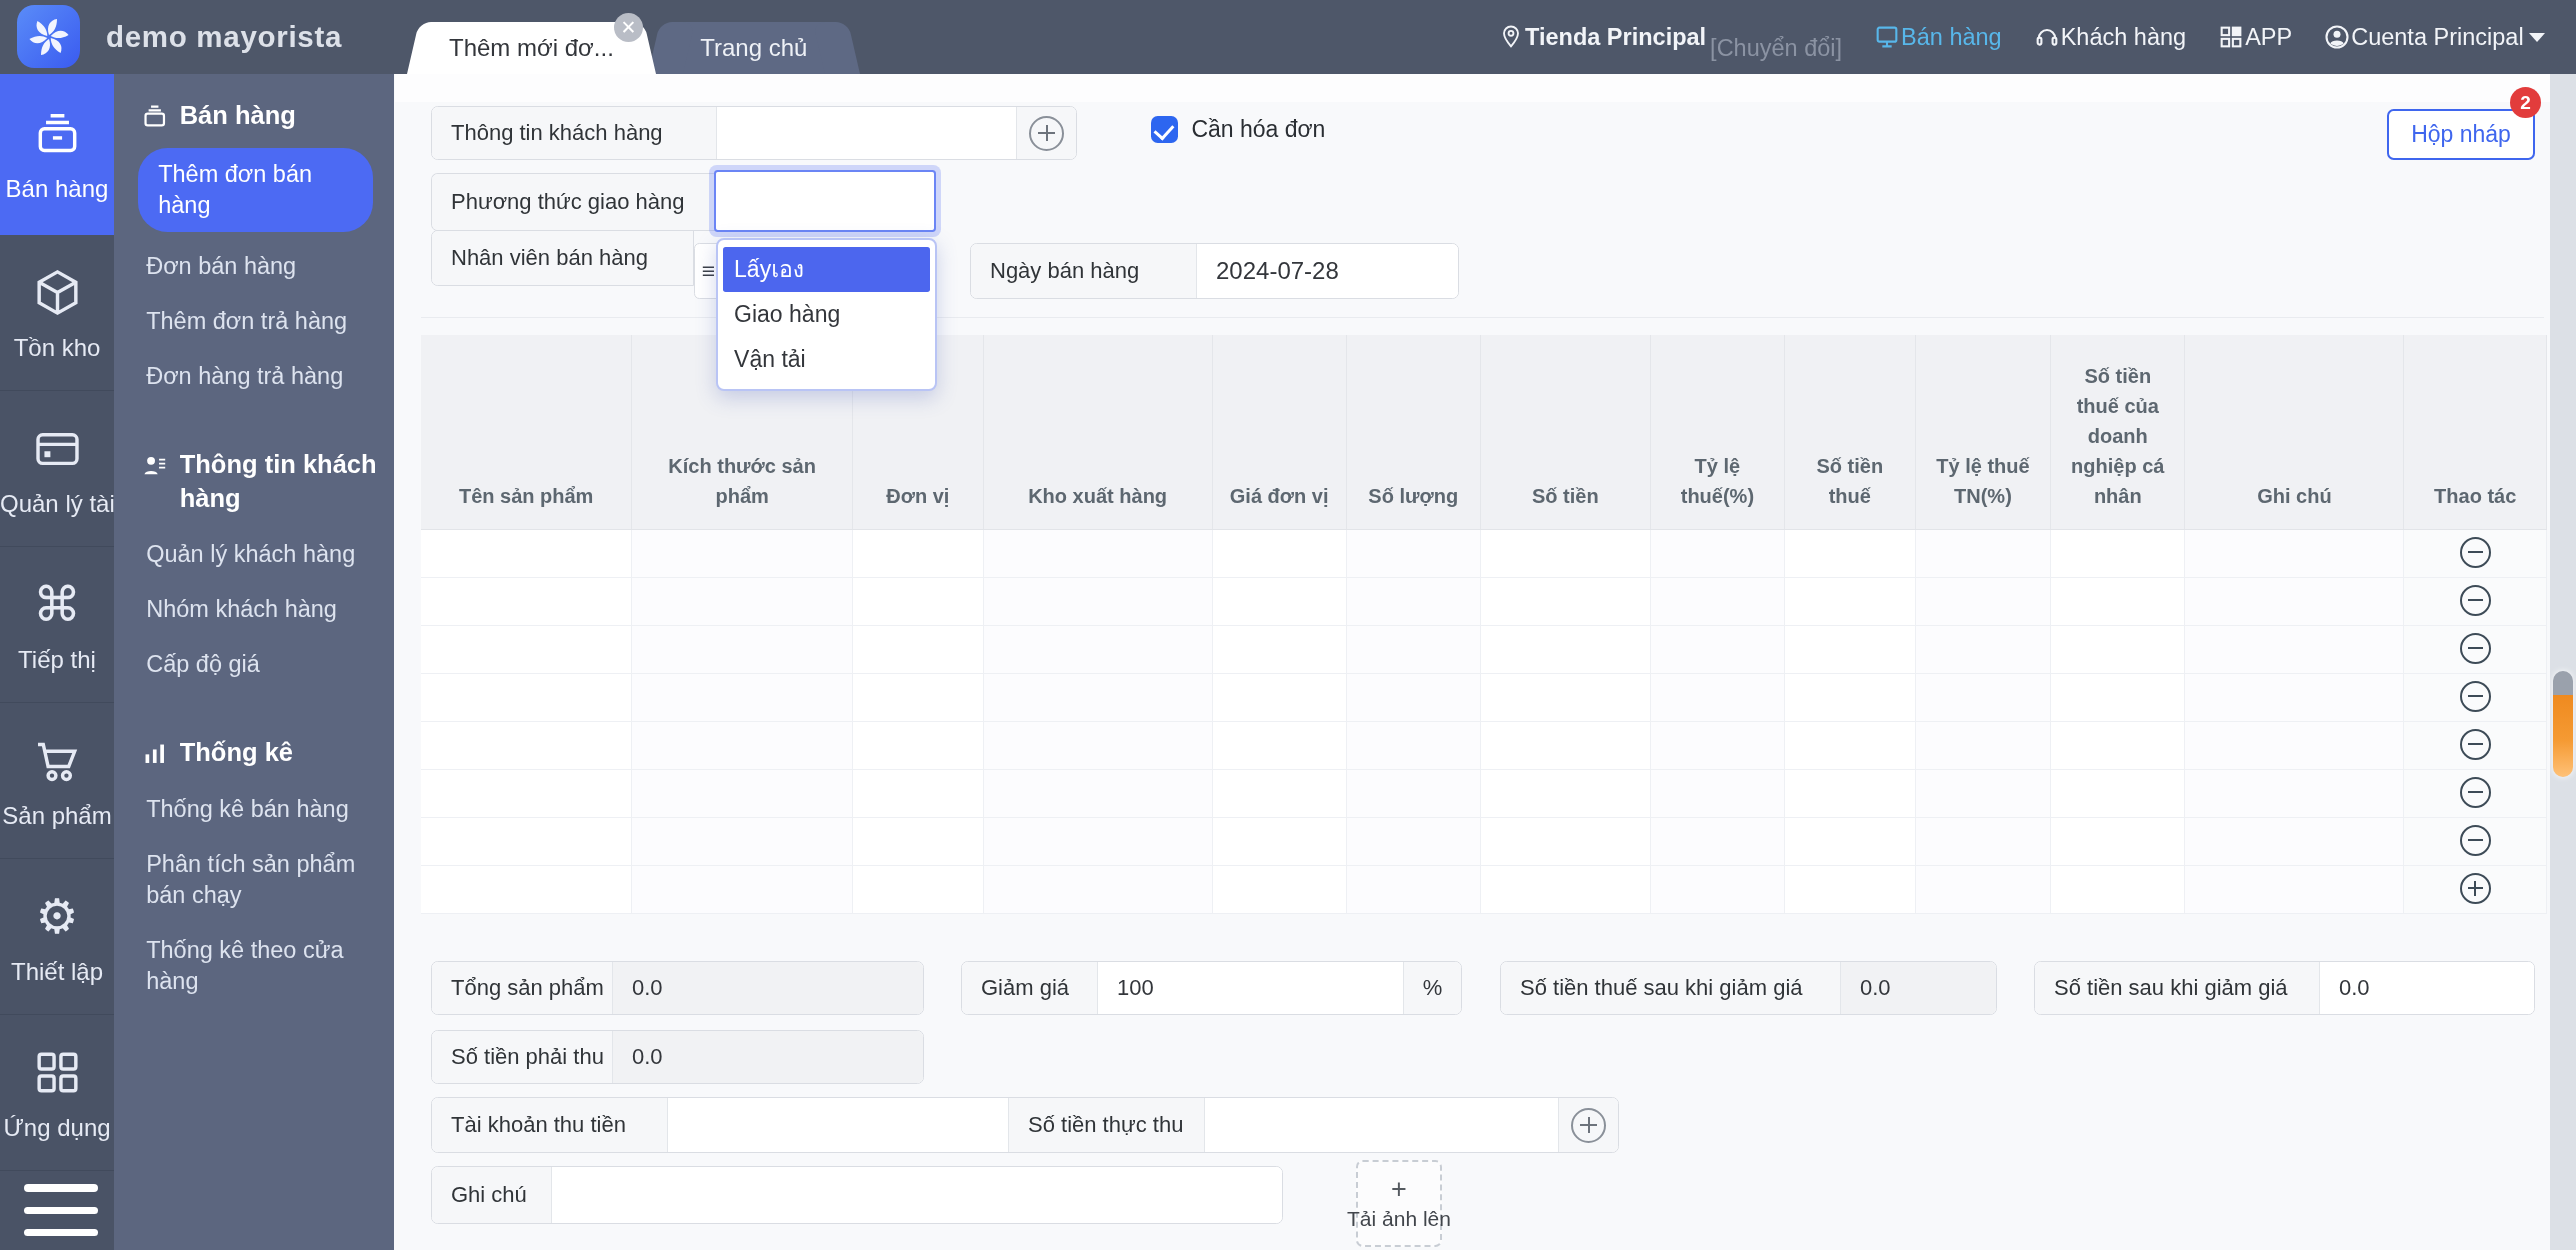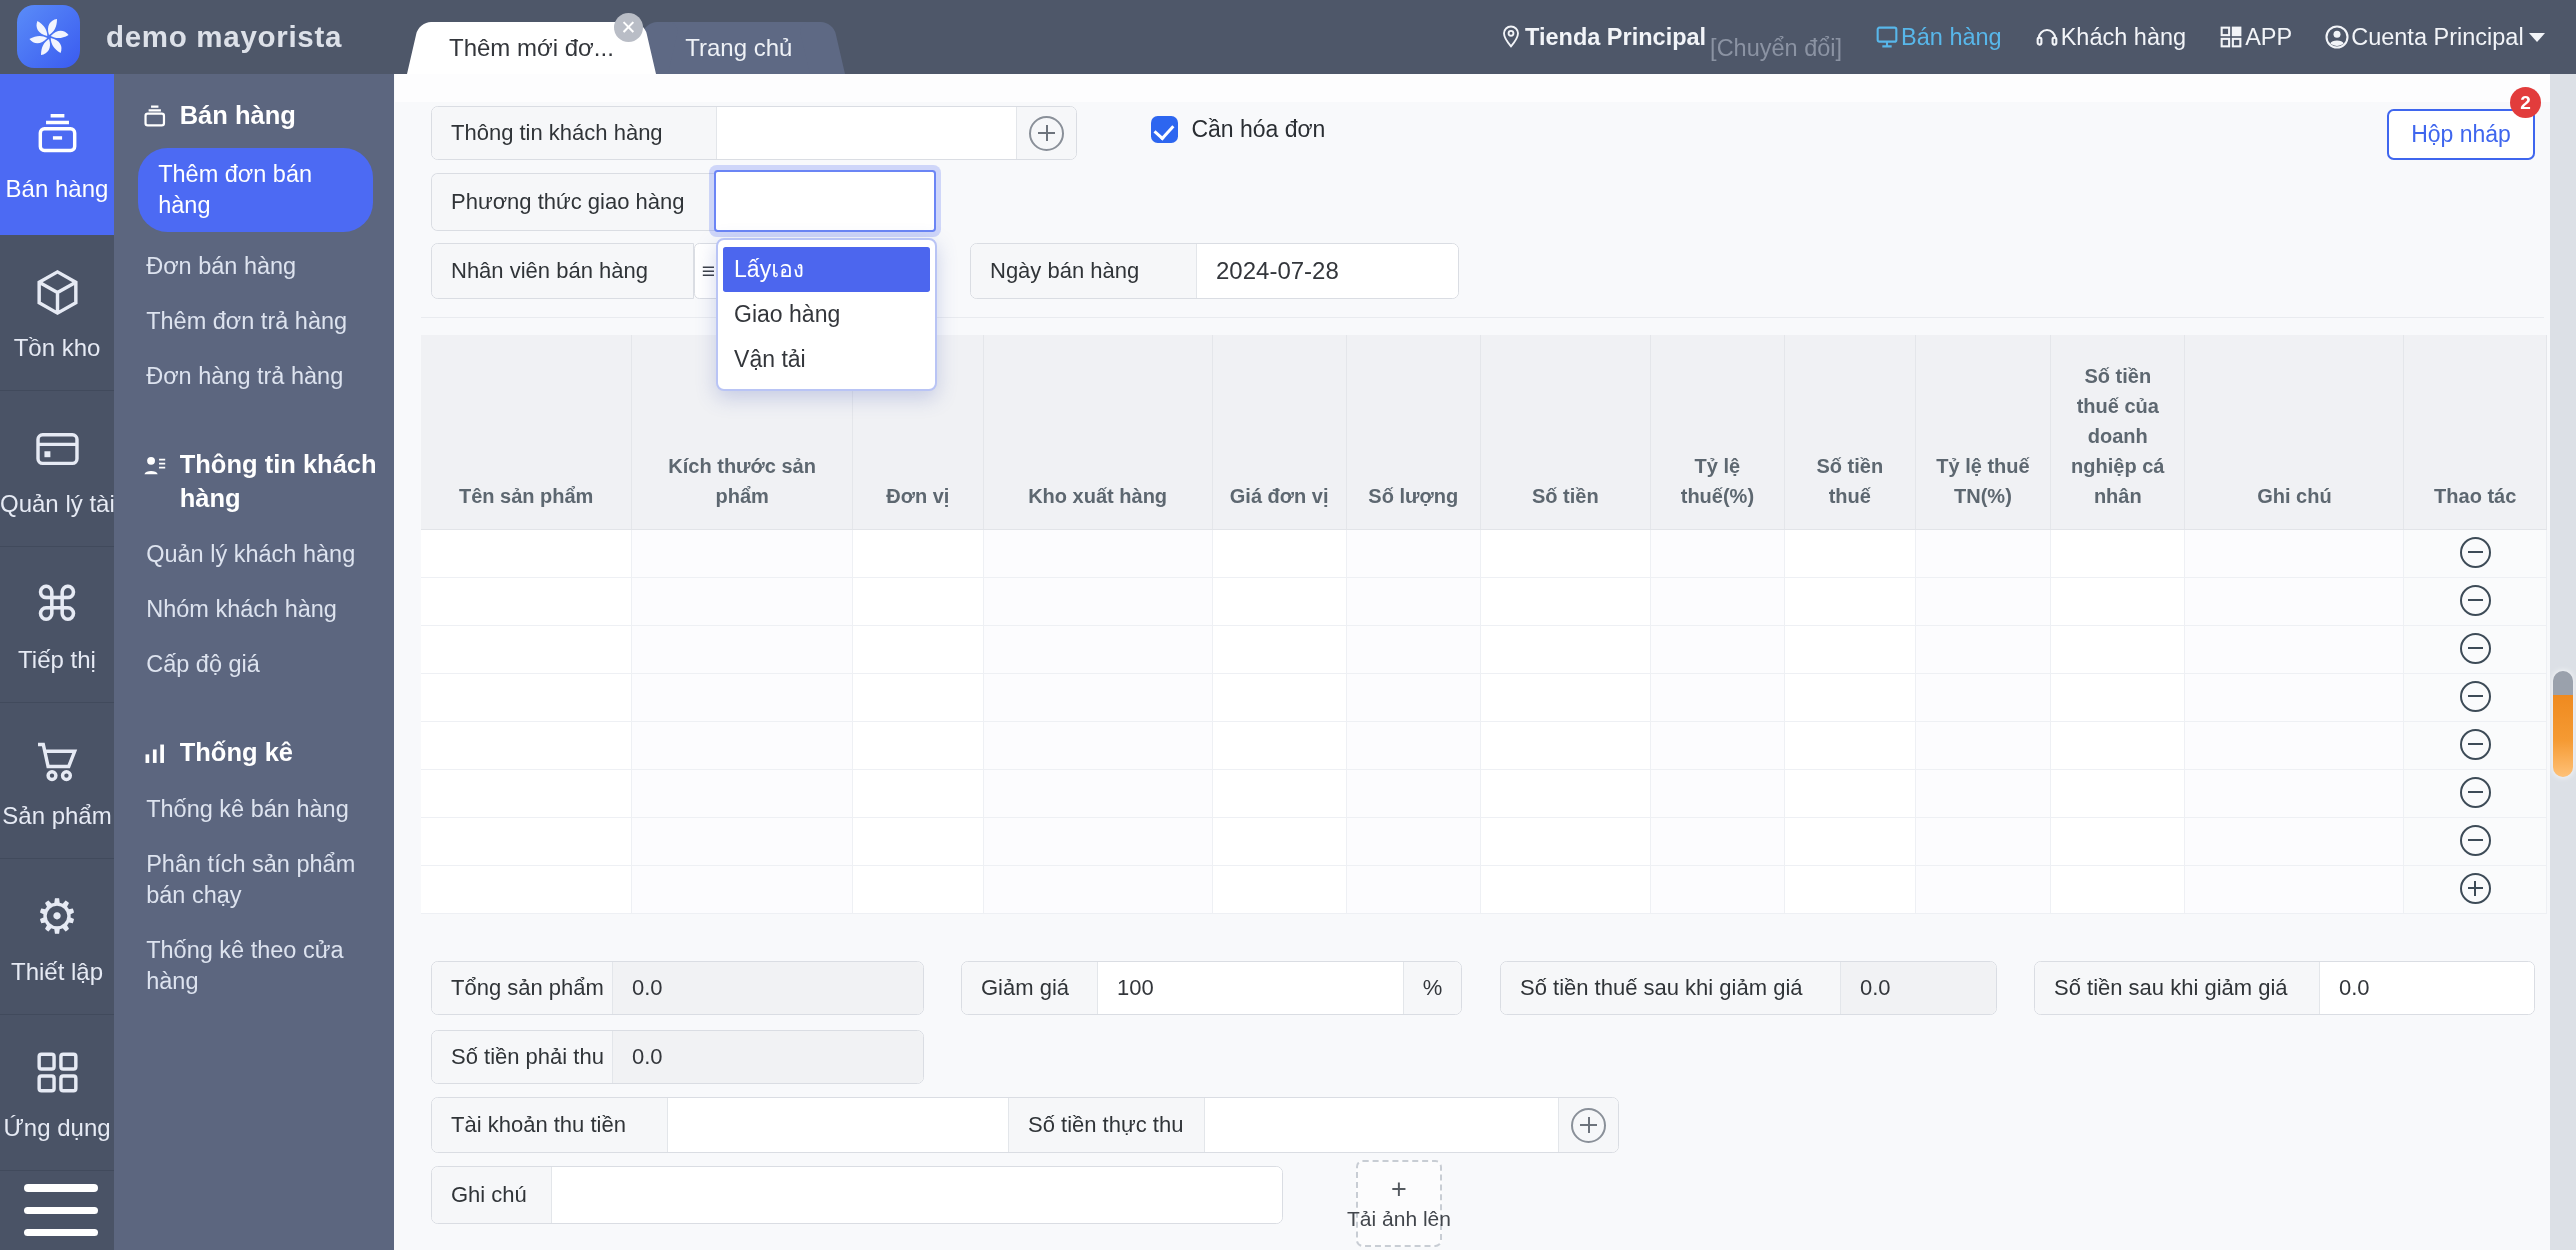--- a/index.html
+++ b/index.html
@@ -19,21 +19,21 @@
     position: absolute; left: 17.4px; top: 5.4px; width: 63px; height: 63px;
     border-radius: 17.4px; background: linear-gradient(135deg, #5a8cf8, #3a5bf0);
     display: flex; align-items: center; justify-content: center;
   }
   .logo svg { width: 48px; height: 48px; }
   .app-title {
     position: absolute; left: 106px; top: 0; height: 74px;
     display: flex; align-items: center;
     font-size: 29.5px; font-weight: bold; color: #dde1e9; letter-spacing: 0.7px;
   }
-  .tabs { position: absolute; left: 429px; bottom: 0; display: flex; gap: 21px; }
+  .tabs { position: absolute; left: 429px; bottom: 0; display: flex; gap: 36px; }
   .tab {
     position: relative; height: 52px; min-width: 168px; padding: 0 20px;
     display: flex; align-items: center; justify-content: center;
     font-size: 24px; border-radius: 12px 12px 0 0;
   }
   .tab::before, .tab::after {
     content: ""; position: absolute; top: 0; bottom: 0; width: 35px;
     background: inherit; border-radius: 12px 12px 0 0; z-index: -1;
   }
   .tab::before { left: -16px; transform: skewX(-13deg); }
@@ -438,21 +438,21 @@
     </div>
 
     <div class="draft-btn">Hộp nháp</div>
     <div class="draft-badge">2</div>
 
     <div class="fbox" style="left:36px; top:99px; width:285px; height:58px; border-radius:6.7px 0 0 6.7px; border-right:none;">
       <div class="lab" style="width:285px; border-right:none;">Phương thức giao hàng</div>
     </div>
     <div class="input-focus" style="position:absolute; left:320px; top:97px; width:220px; height:60px;"></div>
 
-    <div class="fbox" style="left:36px; top:169px; width:263px; height:56px; border-radius:6.7px 0 0 6.7px;">
+    <div class="fbox" style="left:36px; top:156px; width:263px; height:56px; border-radius:6.7px 0 0 6.7px;">
       <div class="lab" style="width:263px; border-right:none;">Nhân viên bán hàng</div>
     </div>
     <div class="nv-input">
       <span>≡</span>
     </div>
 
     <div class="fbox" style="left:575px; top:169px; width:489px; height:56px;">
       <div class="lab" style="width:226px;">Ngày bán hàng</div>
       <div class="val-white" style="flex:1; font-size:24px;">2024-07-28</div>
     </div>

